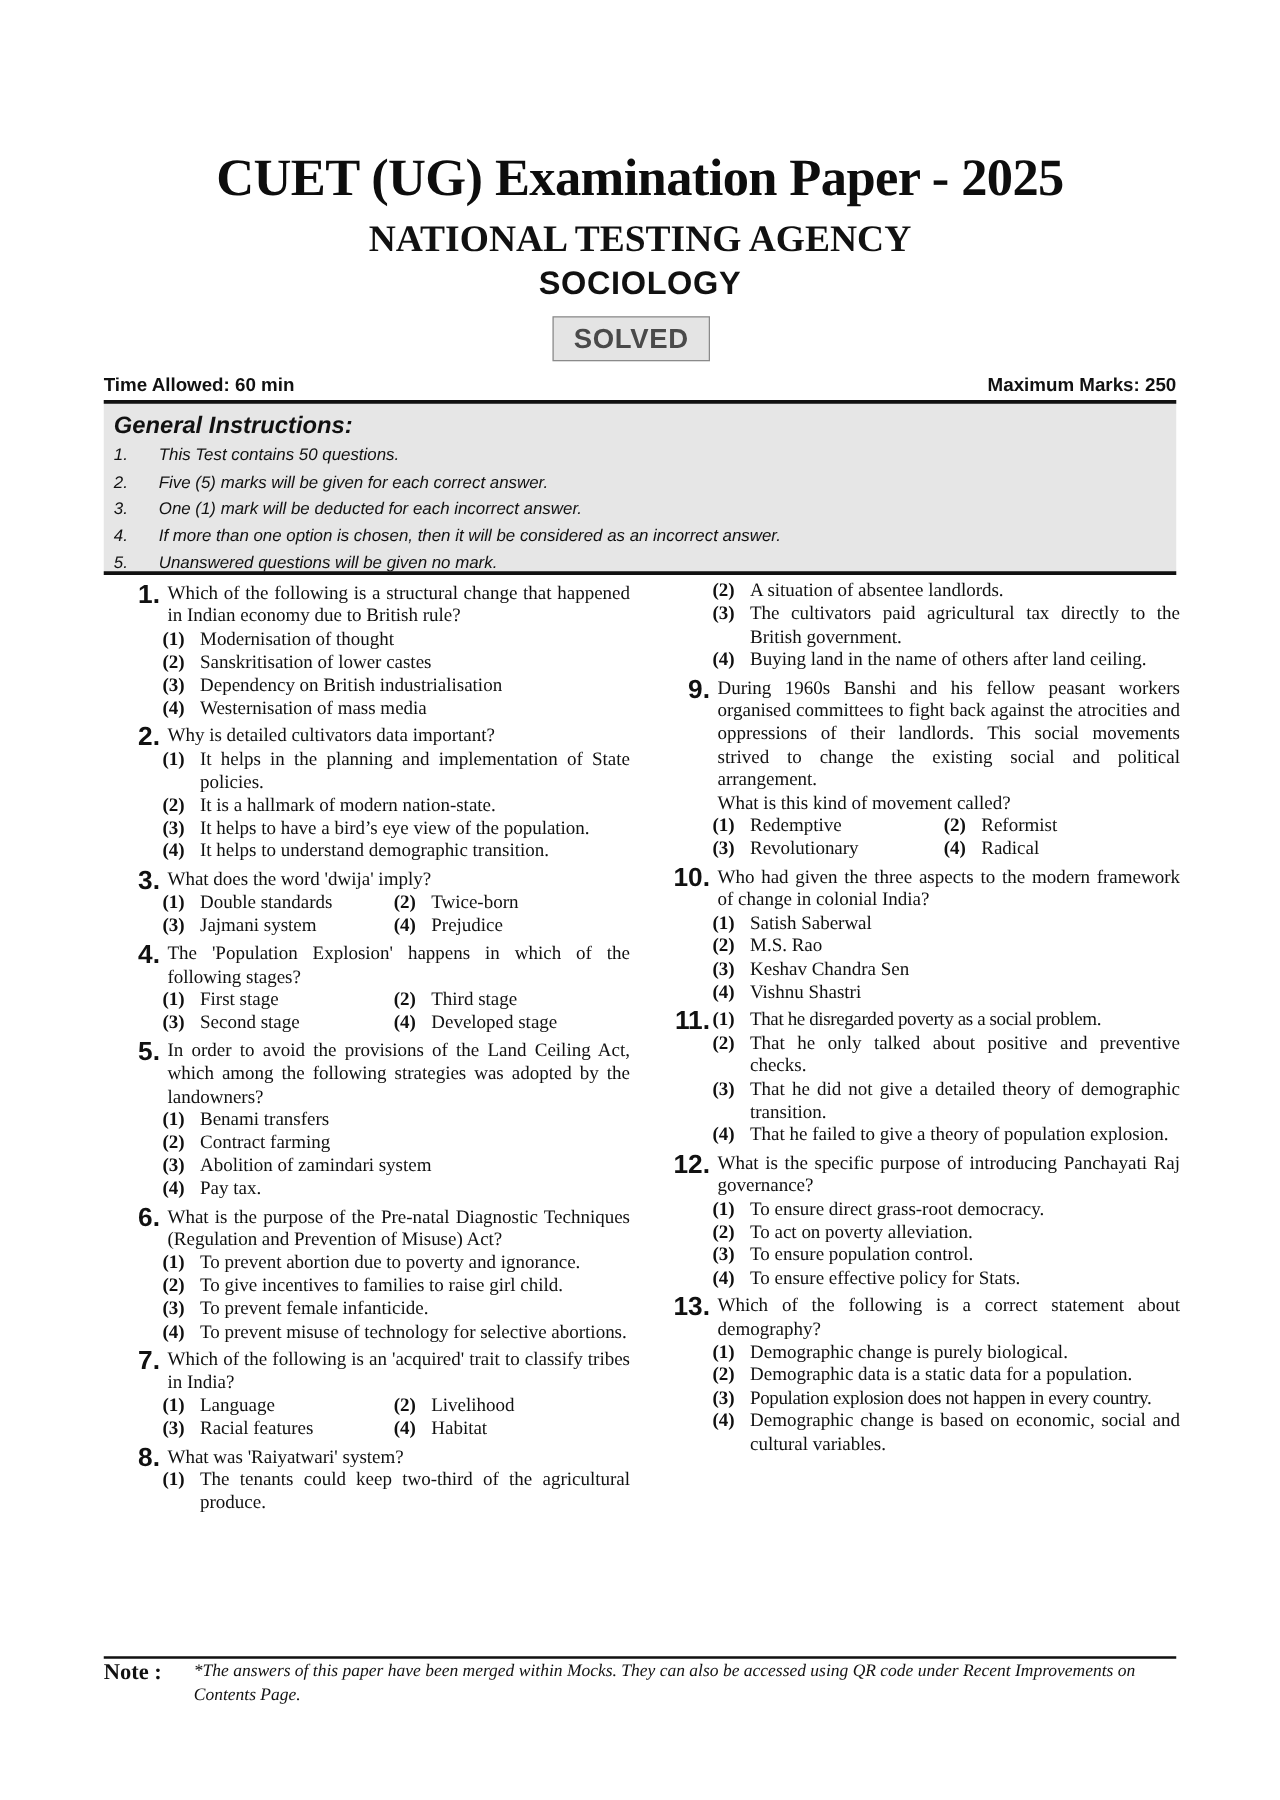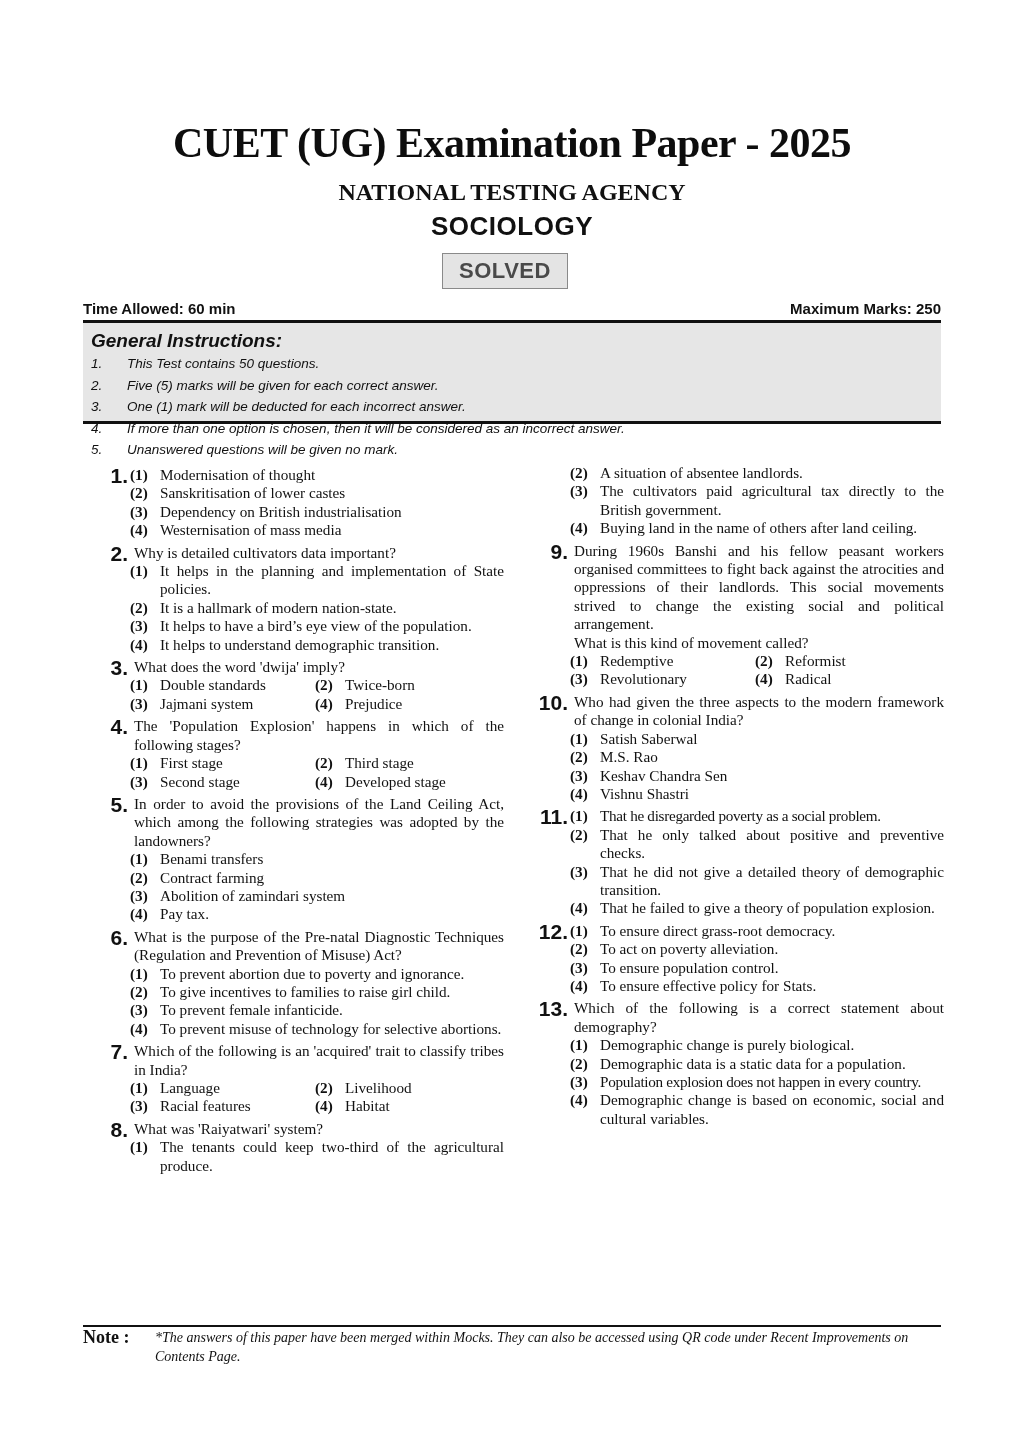--- a/index.html
+++ b/index.html
@@ -6,42 +6,42 @@
   html, body { width: 1024px; height: 1440px; background: #ffffff; }
   body { position: relative; font-family: "Liberation Serif", "DejaVu Serif", serif; color: #111; overflow: hidden; }
 
   .page-title {
     position: absolute; left: 0; top: 112px; width: 1024px; text-align: center;
     font-family: "Liberation Serif", serif; font-size: 42px; font-weight: bold;
     letter-spacing: -0.5px; color: #0d0d0d; line-height: 62px;
   }
   .agency {
     position: absolute; left: 0; top: 174px; width: 1024px; text-align: center;
-    font-family: "Liberation Serif", serif; font-size: 24px; font-weight: bold;
+    font-family: "Liberation Serif", serif; font-size: 30px; font-weight: bold;
     line-height: 36px; color: #111;
   }
   .subject {
     position: absolute; left: 0; top: 210px; width: 1024px; text-align: center;
     font-family: "Liberation Sans", sans-serif; font-size: 26px; font-weight: bold;
     line-height: 32px; color: #111; letter-spacing: 0.5px;
   }
   .solved-badge {
     position: absolute; left: 442px; top: 253px; width: 126px; height: 36px;
     background: #e4e4e4; border: 1.5px solid #8a8a8a;
     font-family: "Liberation Sans", sans-serif; font-size: 22px; font-weight: bold;
     color: #4a4a4a; text-align: center; line-height: 33px; letter-spacing: 0.5px;
   }
   .meta-row {
     position: absolute; left: 83px; top: 296px; width: 858px; height: 24px;
     font-family: "Liberation Sans", sans-serif; font-size: 15px; font-weight: bold;
     display: flex; justify-content: space-between; align-items: center; color: #111;
   }
 
   .instructions {
-    position: absolute; left: 83px; top: 320px; width: 858px; height: 104px;
+    position: absolute; left: 83px; top: 320px; width: 858px; height: 140px;
     background: #e6e6e6; border-top: 3px solid #111; border-bottom: 3px solid #111;
     padding: 6px 0 0 8px;
     font-family: "Liberation Sans", sans-serif;
   }
   .instructions .inst-title {
     font-size: 19px; font-weight: bold; font-style: italic; line-height: 24px; color: #111;
   }
   .instructions ol { list-style: none; }
   .instructions li {
     display: flex; font-size: 13.5px; font-style: italic; line-height: 21.5px; color: #111;
@@ -114,20 +114,21 @@
         <span>Unanswered questions will be given no mark.</span>
       </li>
   </ol>
 </div>
 
 <div class="col left">
 
   <div class="q" style="margin-top:2px">
     <div class="qnum">1.</div>
     <div class="qbody">
+      <div class="qtext">Which of the following is a structural change that happened in Indian economy due to British rule?</div>
       <div class="opts">
         <div class="opt">
             <span class="on">(1)</span>
             <span class="ot">Modernisation of thought</span>
           </div>
         <div class="opt">
             <span class="on">(2)</span>
             <span class="ot">Sanskritisation of lower castes</span>
           </div>
         <div class="opt">
@@ -394,20 +395,21 @@
             <span class="on">(4)</span>
             <span class="ot">That he failed to give a theory of population explosion.</span>
           </div>
       </div>
     </div>
   </div>
 
   <div class="q">
     <div class="qnum">12.</div>
     <div class="qbody">
+      <div class="qtext">What is the specific purpose of introducing Panchayati Raj governance?</div>
       <div class="opts">
         <div class="opt">
             <span class="on">(1)</span>
             <span class="ot">To ensure direct grass-root democracy.</span>
           </div>
         <div class="opt">
             <span class="on">(2)</span>
             <span class="ot">To act on poverty alleviation.</span>
           </div>
         <div class="opt">

